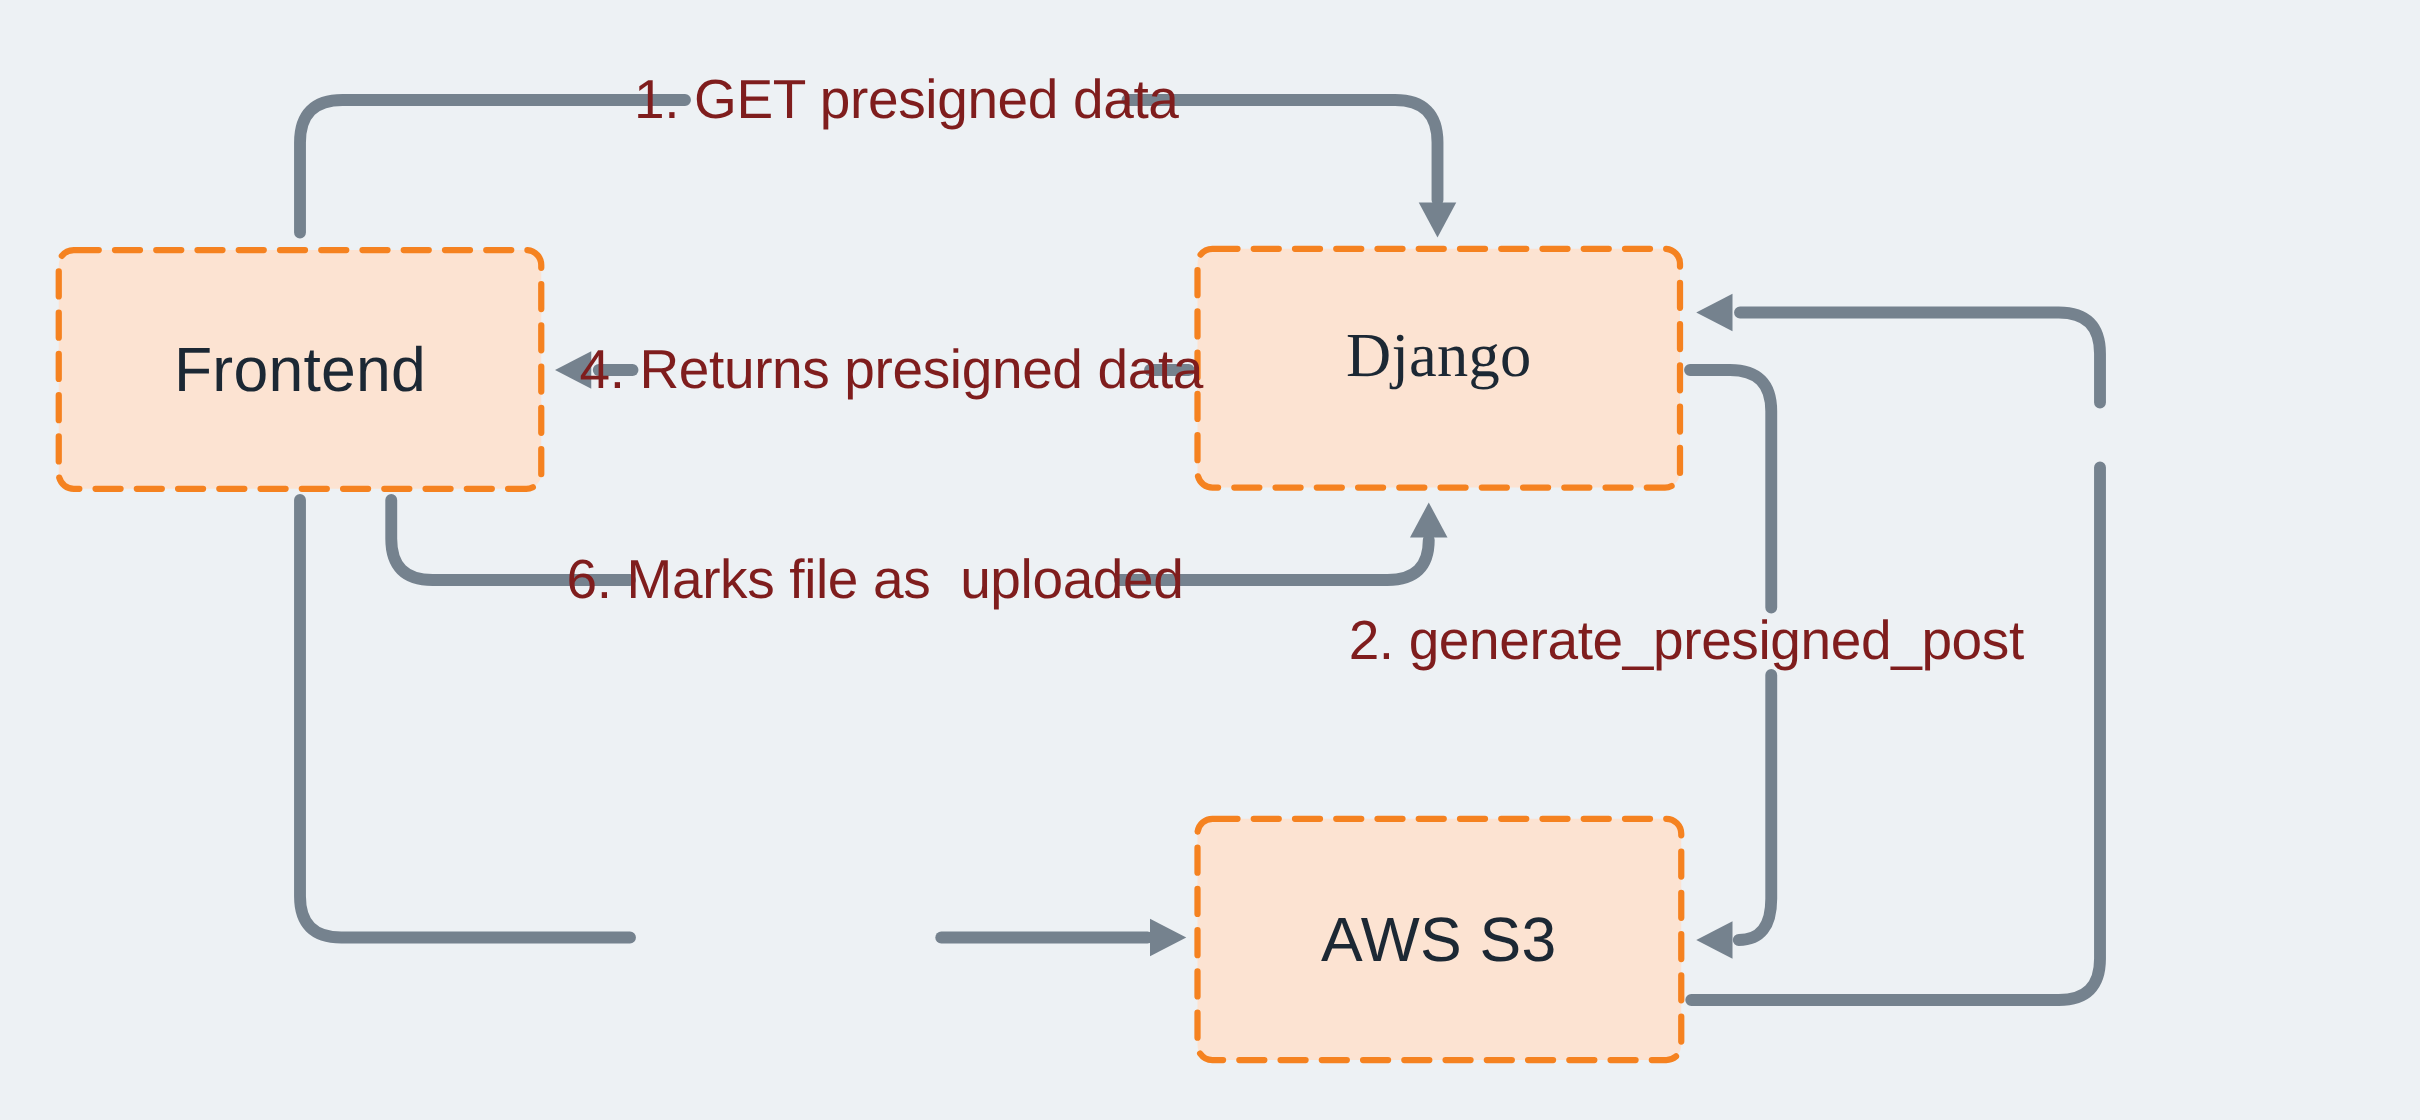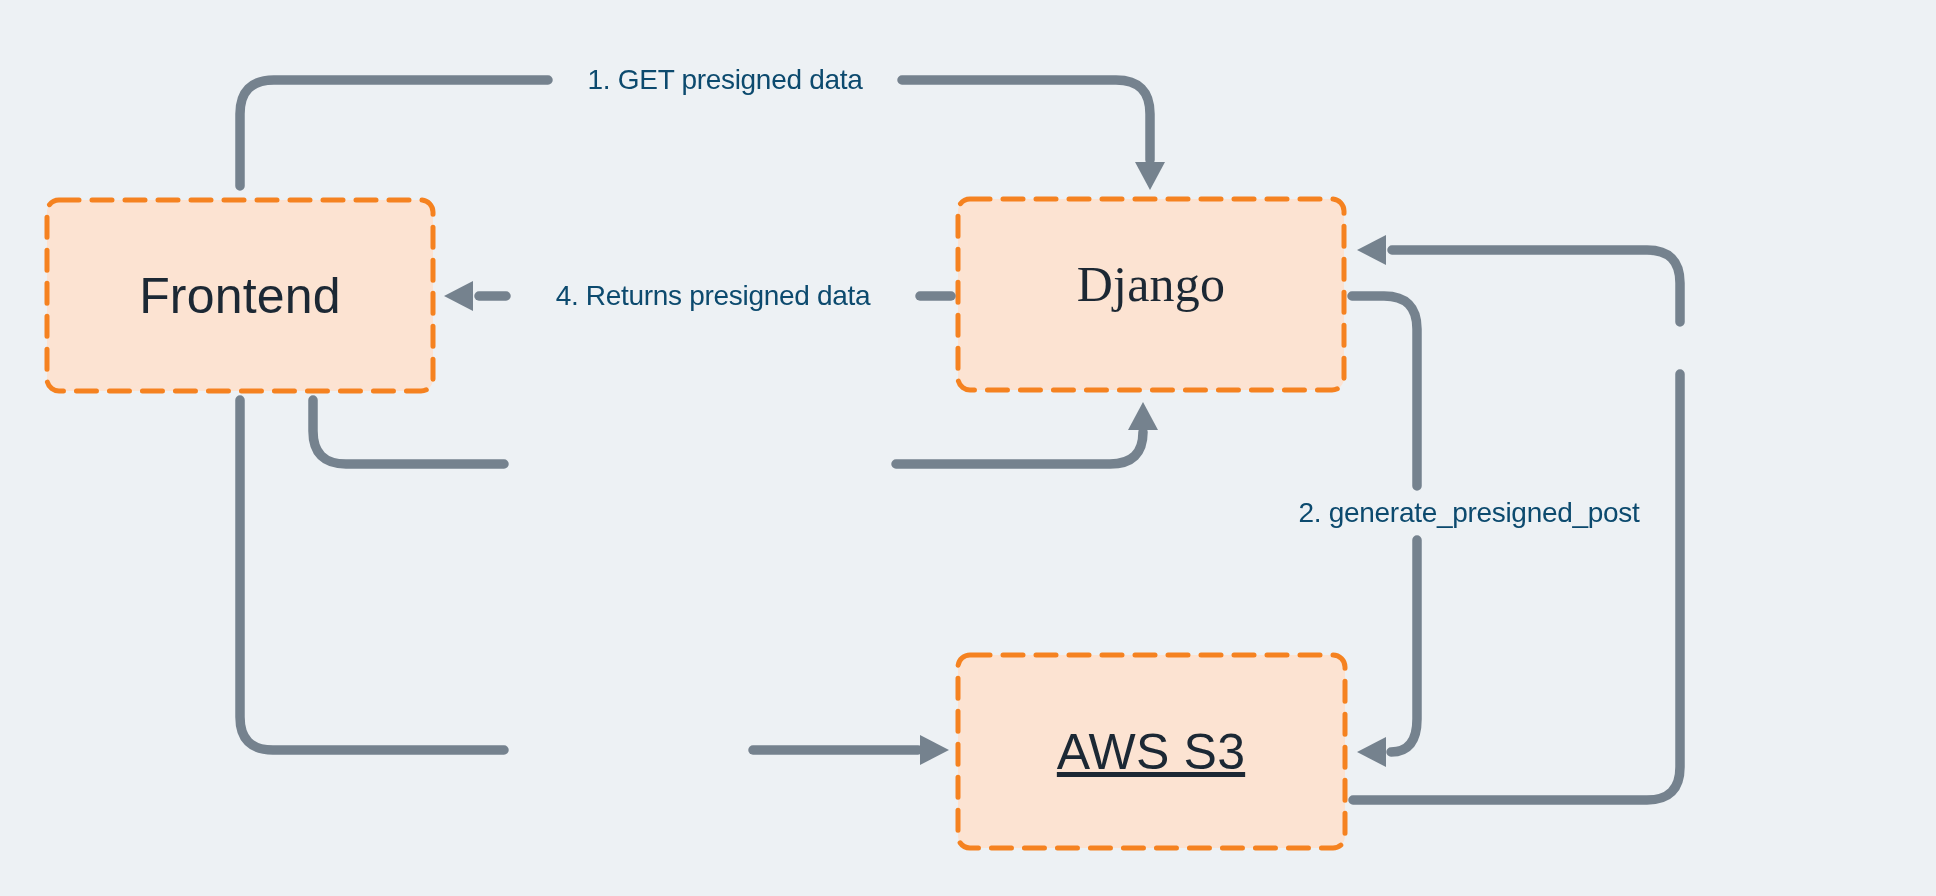--- a/index.html
+++ b/index.html
@@ -40,22 +40,22 @@
     position: absolute;
     transform: translate(-50%, -50%);
     font-size: 50px;
     color: #1c2834;
     white-space: pre;
     letter-spacing: 0.2px;
   }
   .edge-label {
     position: absolute;
     transform: translate(-50%, -50%);
-    font-size: 28px;
-    color: #0c4a6e;
+    font-size: 44px;
+    color: #7f1d1d;
     white-space: pre;
     letter-spacing: -0.3px;
   }
 </style>
 </head>
 <body>
 
 <div id="stage">
 
   <svg id="diagram-svg" width="1936" height="896" viewBox="0 0 1936 896">
@@ -84,19 +84,20 @@
     <path class="edge-line" d="M 1680 322 L 1680 283 Q 1680 250 1647 250 L 1392 250"></path>
     <polygon class="edge-head" points="1357,250 1386,235 1386,265"></polygon>
 
     <path class="edge-line" d="M 240 400 L 240 717 Q 240 750 273 750 L 504 750"></path>
     <path class="edge-line" d="M 753 750 L 918 750"></path>
     <polygon class="edge-head" points="949,750 920,735 920,765"></polygon>
   </svg>
 
   <div class="node-label" style="left:240px; top:296px;">Frontend</div>
   <div class="node-label" style="left:1151px; top:284px;font-family:Liberation Serif, serif;">Django</div>
-  <div class="node-label" style="left:1151px; top:752px;text-decoration:underline;">AWS S3</div>
+  <div class="node-label" style="left:1151px; top:752px;">AWS S3</div>
 
   <div class="edge-label" style="left:725px; top:80px;">1. GET presigned data</div>
-  <div class="edge-label" style="left:1469px; top:513px;">2. generate_presigned_post</div>
+  <div class="edge-label" style="left:1349px; top:513px;">2. generate_presigned_post</div>
   <div class="edge-label" style="left:713px; top:296px;">4. Returns presigned data</div>
+  <div class="edge-label" style="left:700px; top:464px;">6. Marks file as  uploaded</div>
 
 </div>
 
 </body></html>

